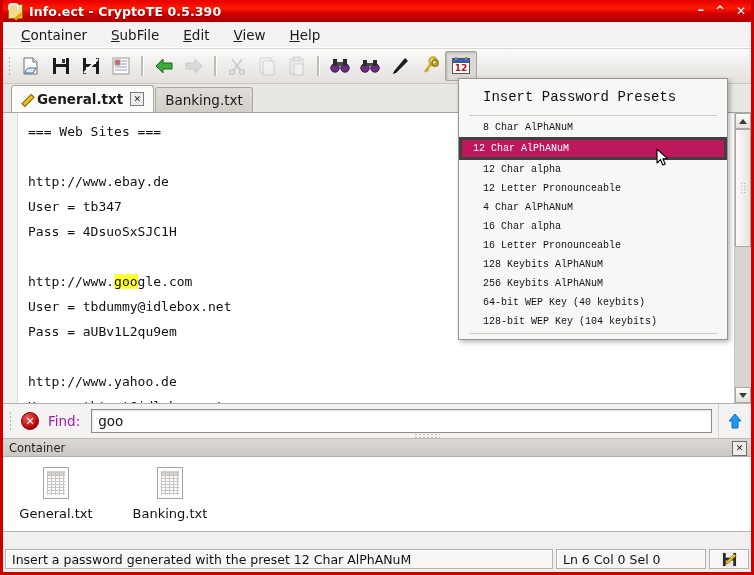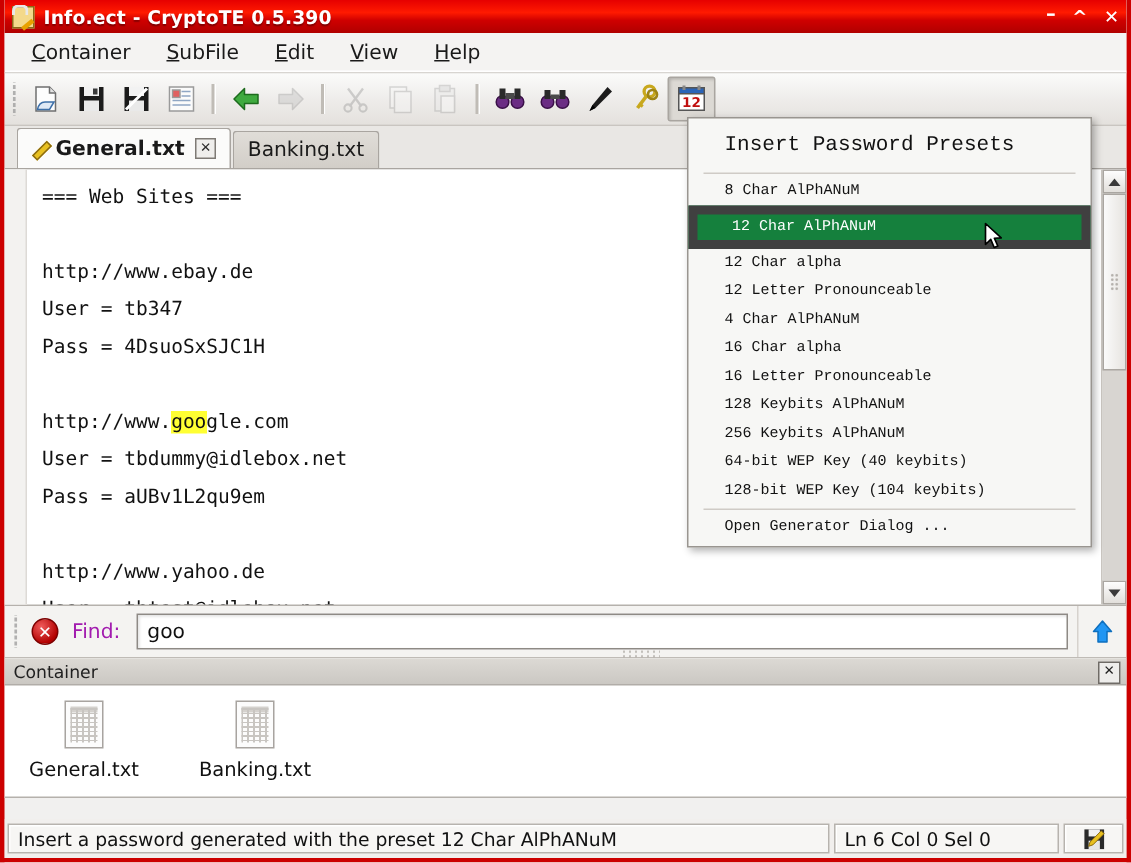--- a/index.html
+++ b/index.html
@@ -338,24 +338,24 @@
     font-size: 14px; color: #111;
     padding: 7px 10px 8px 24px;
   }
   .pop-sep { height: 1px; background: #cfcbc6; margin: 2px 10px; }
   .pop-item {
     font-size: 10px; color: #111;
     padding: 4px 10px 4px 24px;
     white-space: nowrap;
   }
   .pop-item.selected {
-    background: #15803d;
+    background: #be185d;
     color: #ffffff;
-    border: 6px solid #404040;
-    padding: 3px 9px 3px 23px;
+    border: 3px solid #404040;
+    padding: 3px 9px 3px 11px;
   }
 
   
   .cursor {
     position: absolute;
     left: 653px; top: 148px;
     width: 13px; height: 20px;
     z-index: 60; pointer-events: none;
   }
 
@@ -616,21 +616,20 @@
         <div class="pop-item">12 Letter Pronounceable</div>
         <div class="pop-item">4 Char AlPhANuM</div>
         <div class="pop-item">16 Char alpha</div>
         <div class="pop-item">16 Letter Pronounceable</div>
         <div class="pop-item">128 Keybits AlPhANuM</div>
         <div class="pop-item">256 Keybits AlPhANuM</div>
         <div class="pop-item">64-bit WEP Key (40 keybits)</div>
         <div class="pop-item">128-bit WEP Key (104 keybits)</div>
       </div>
     <div class="pop-sep"></div>
-    <div class="pop-item">Open Generator Dialog ...</div>
   </div>
 
   <div class="cursor">
     <svg width="13" height="20" viewBox="0 0 13 20">
       <path d="M1 1 L1 15 L4.5 11.6 L6.8 17 L9.2 16 L6.9 10.8 L11.5 10.6 Z" fill="#ffffff" stroke="#000000" stroke-width="1.1" stroke-linejoin="round"></path>
     </svg>
   </div>
 
 </div>
 

